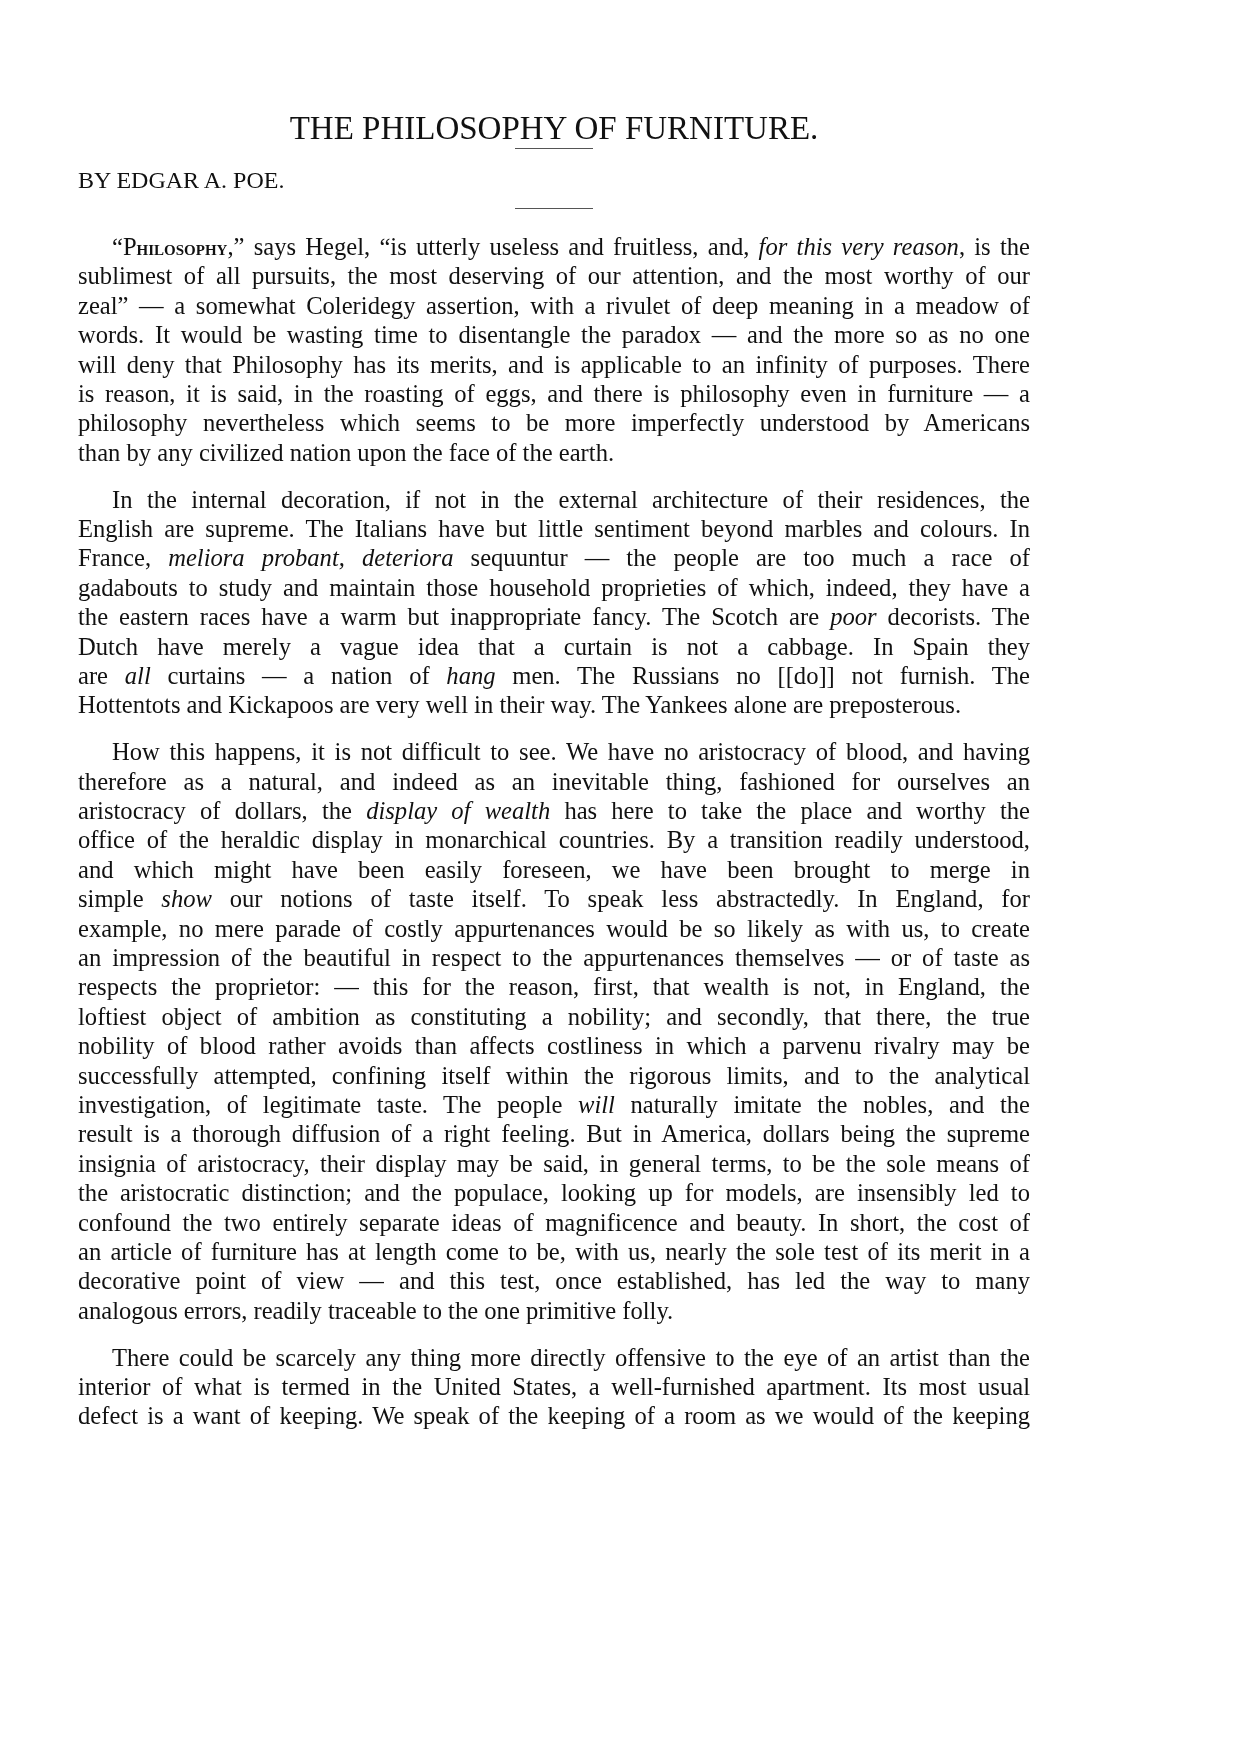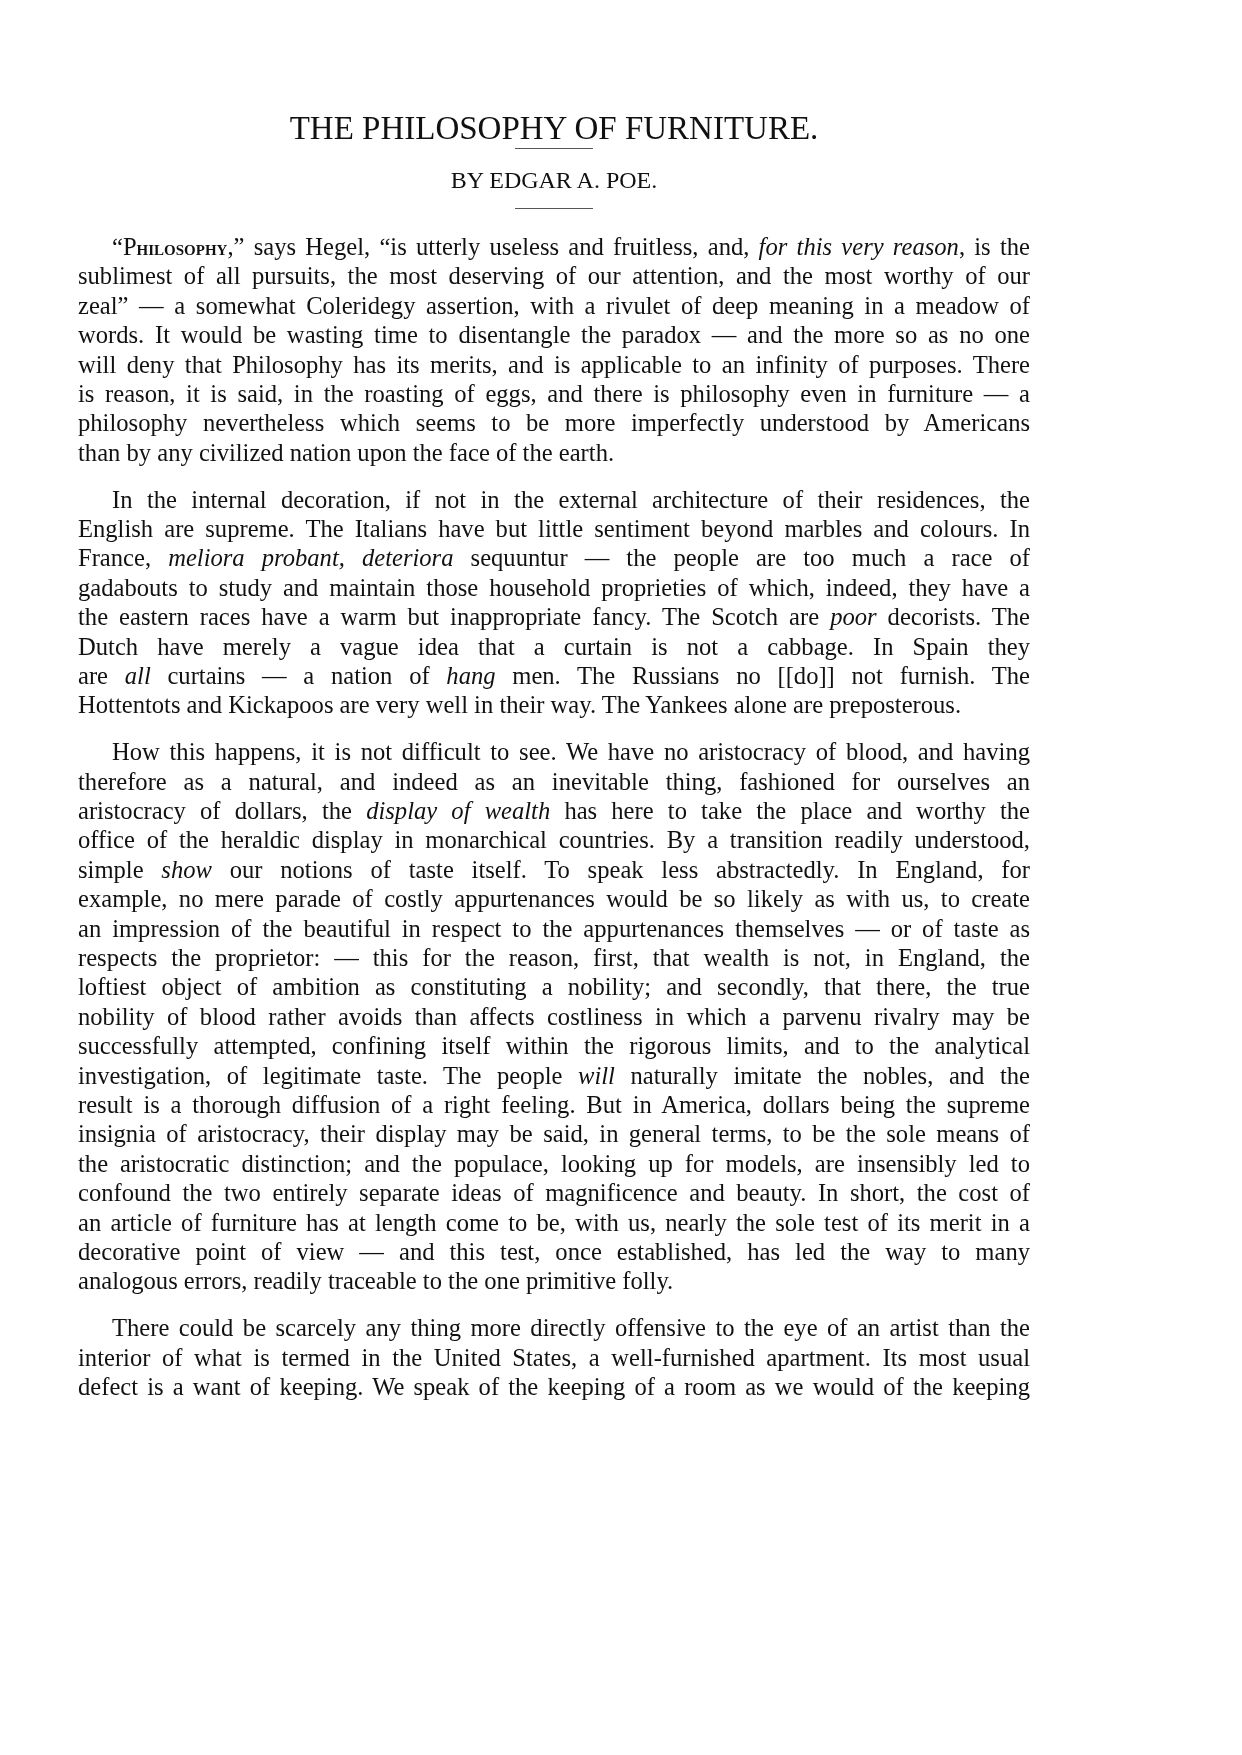--- a/index.html
+++ b/index.html
@@ -13,21 +13,21 @@
     position: absolute; top: 86px; left: 0; width: 952px; text-align: center;
     font-size: 33px; line-height: 40px; letter-spacing: 0px; font-weight: normal;
   }
   .rule {
     position: absolute; left: 437px; width: 78px; height: 0;
     border-top: 1.5px solid #555555;
   }
   .rule.r1 { top: 148px; }
   .rule.r2 { top: 208px; }
   .byline {
-    position: absolute; top: 164px; left: 0; width: 952px; text-align: center;
+    position: absolute; top: 164px; left: 0; width: 952px; text-align: left;
     font-size: 24px; line-height: 32px;
   }
   .body { position: absolute; top: 232px; left: 0; width: 952px; }
   .para { margin: 0 0 17.5px 0; font-size: 24.6px; line-height: 29.4px; }
   .line {
     display: block; white-space: nowrap; text-align: justify; text-align-last: justify;
     height: 29.4px;
   }
   .line.last { text-align-last: left; }
   .line.indent { padding-left: 34px; }
@@ -62,20 +62,21 @@
         <span class="line"><span>the eastern races have a warm but inappropriate fancy. The Scotch are </span><em>poor</em><span> decorists. The</span></span>
         <span class="line"><span>Dutch have merely a vague idea that a curtain is not a cabbage. In Spain they</span></span>
         <span class="line"><span>are </span><em>all</em><span> curtains — a nation of </span><em>hang</em><span> men. The Russians no [[do]] not furnish. The</span></span>
         <span class="line last"><span>Hottentots and Kickapoos are very well in their way. The Yankees alone are preposterous.</span></span>
       </p>
     <p class="para">
         <span class="line indent"><span>How this happens, it is not difficult to see. We have no aristocracy of blood, and having</span></span>
         <span class="line"><span>therefore as a natural, and indeed as an inevitable thing, fashioned for ourselves an</span></span>
         <span class="line"><span>aristocracy of dollars, the </span><em>display of wealth</em><span> has here to take the place and worthy the</span></span>
         <span class="line"><span>office of the heraldic display in monarchical countries. By a transition readily understood,</span></span>
+        <span class="line"><span>and which might have been easily foreseen, we have been brought to merge in</span></span>
         <span class="line"><span>simple </span><em>show</em><span> our notions of taste itself. To speak less abstractedly. In England, for</span></span>
         <span class="line"><span>example, no mere parade of costly appurtenances would be so likely as with us, to create</span></span>
         <span class="line"><span>an impression of the beautiful in respect to the appurtenances themselves — or of taste as</span></span>
         <span class="line"><span>respects the proprietor: — this for the reason, first, that wealth is not, in England, the</span></span>
         <span class="line"><span>loftiest object of ambition as constituting a nobility; and secondly, that there, the true</span></span>
         <span class="line"><span>nobility of blood rather avoids than affects costliness in which a parvenu rivalry may be</span></span>
         <span class="line"><span>successfully attempted, confining itself within the rigorous limits, and to the analytical</span></span>
         <span class="line"><span>investigation, of legitimate taste. The people </span><em>will</em><span> naturally imitate the nobles, and the</span></span>
         <span class="line"><span>result is a thorough diffusion of a right feeling. But in America, dollars being the supreme</span></span>
         <span class="line"><span>insignia of aristocracy, their display may be said, in general terms, to be the sole means of</span></span>

